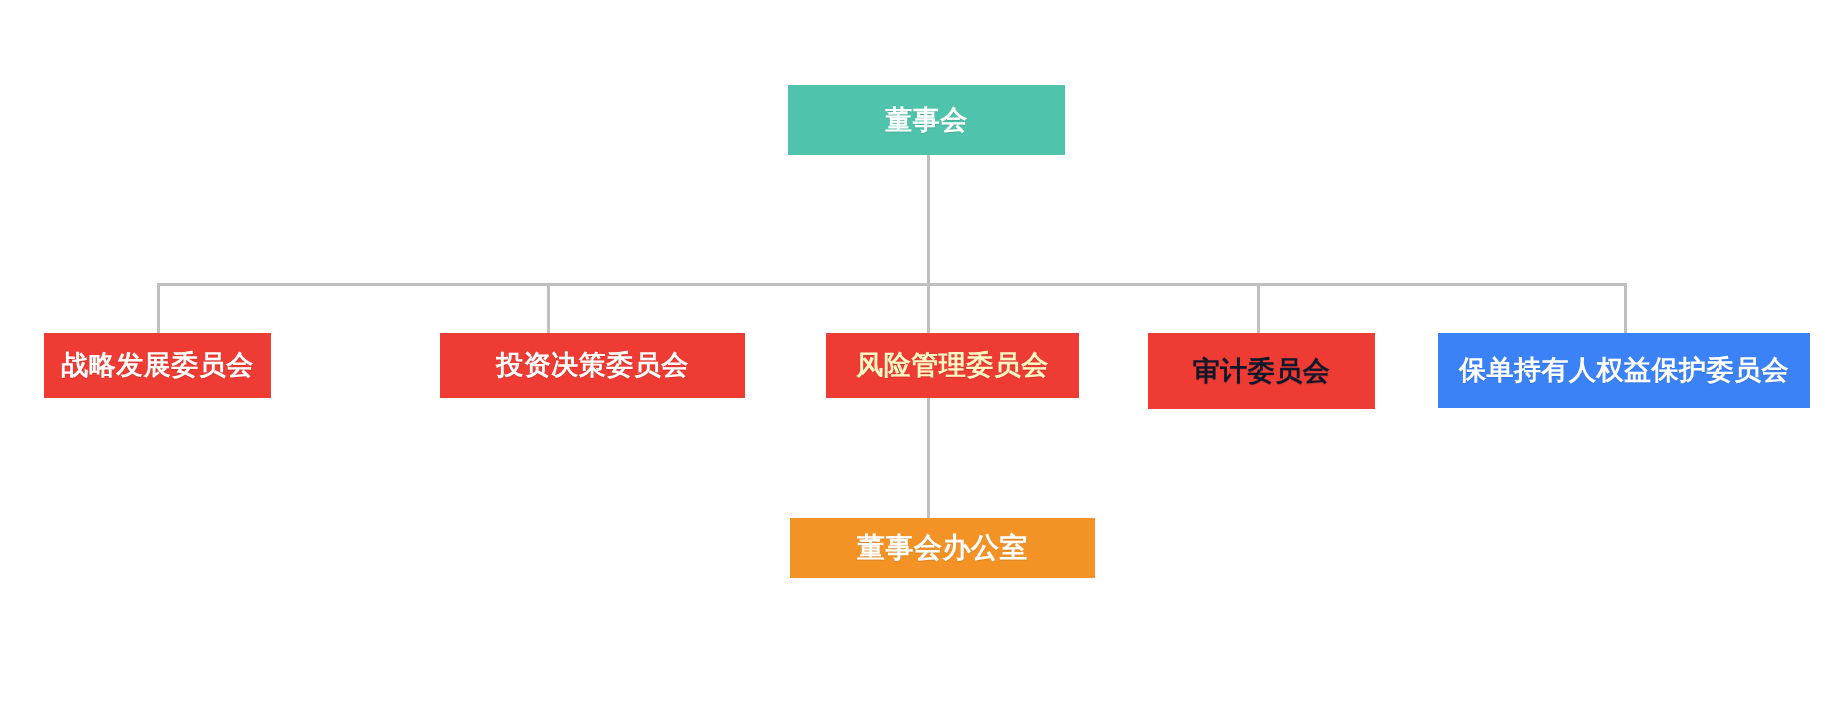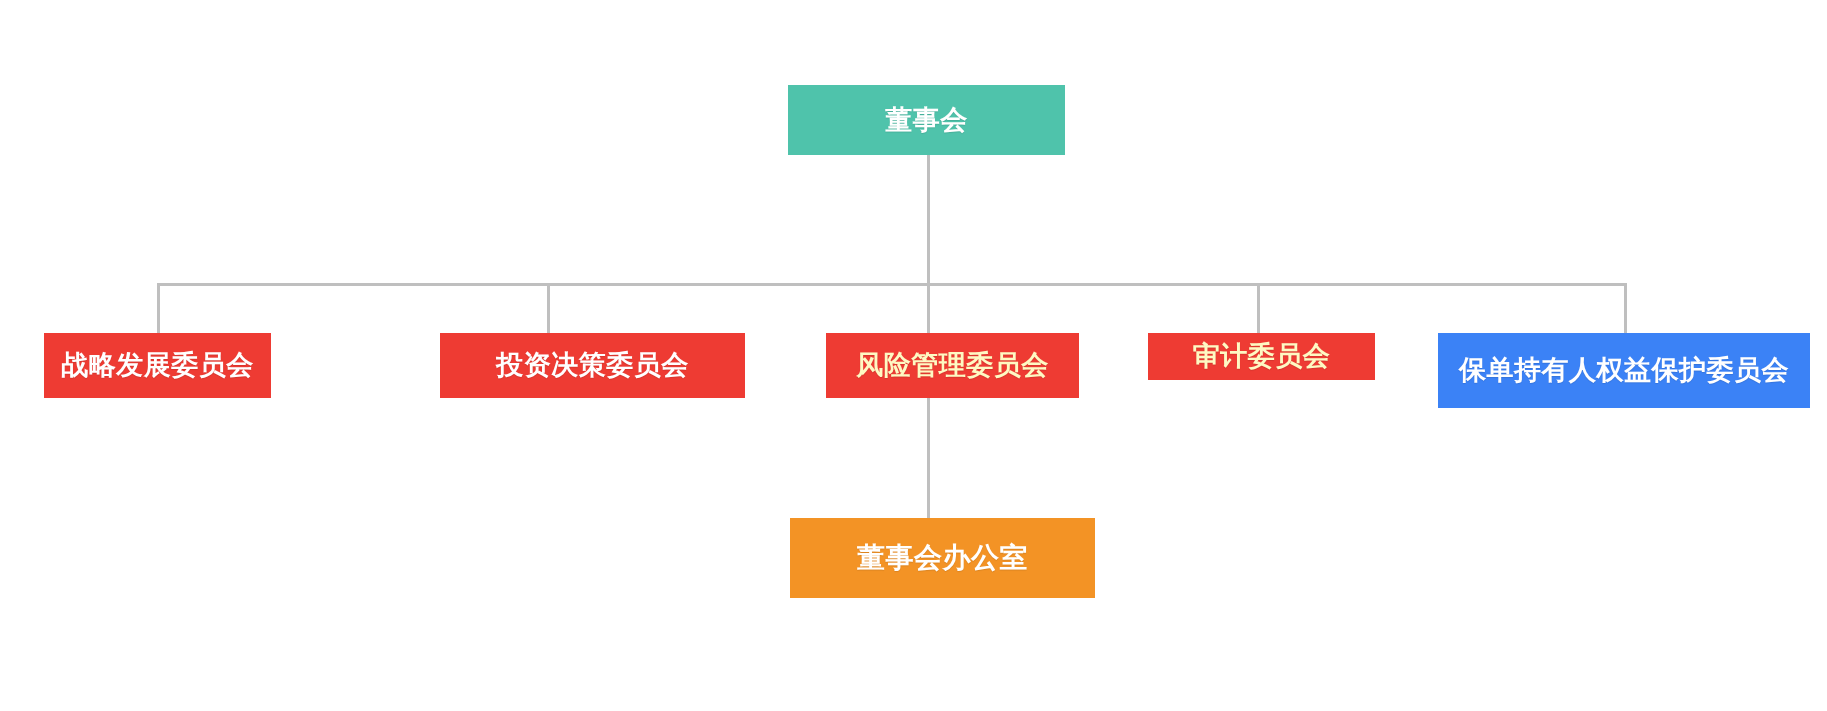--- a/index.html
+++ b/index.html
@@ -85,25 +85,25 @@
   <div id="committee-nodes">
       <div class="node node-committee" style="left: 44px; top: 333px; width: 227px; height: 65px; background: rgb(238, 59, 51); color: rgb(255, 255, 255);">
         <span class="node-label">战略发展委员会</span>
       </div>
       <div class="node node-committee" style="left: 440px; top: 333px; width: 305px; height: 65px; background: rgb(238, 59, 51); color: #ffffff;">
         <span class="node-label">投资决策委员会</span>
       </div>
       <div class="node node-committee" style="left: 804px; top: 333px; width: 253px; height: 65px; background: rgb(238, 59, 51); color: #fef9c3; margin-left: 22px;">
         <span class="node-label">风险管理委员会</span>
       </div>
-      <div class="node node-committee" style="left: 1148px; top: 333px; width: 227px; height: 47px; background: rgb(238, 59, 51); color: #fef9c3;">
+      <div class="node node-committee" style="left: 1148px; top: 333px; width: 227px; height: 76px; background: rgb(238, 59, 51); color: #0f172a;">
         <span class="node-label">审计委员会</span>
       </div>
       <div class="node node-committee" style="left: 1438px; top: 333px; width: 372px; height: 75px; background: #3b82f6; color: rgb(255, 255, 255);">
         <span class="node-label">保单持有人权益保护委员会</span>
       </div>
     </div>
 
-  <div class="node node-office" id="node-office" style="left: 790px; top: 518px; width: 305px; height: 80px; background: rgb(243, 147, 37); color: rgb(255, 255, 255);">
+  <div class="node node-office" id="node-office" style="left: 790px; top: 518px; width: 305px; height: 60px; background: rgb(243, 147, 37); color: rgb(255, 255, 255);">
     <span class="node-label">董事会办公室</span>
   </div>
 
 </div>
 
 </body></html>

